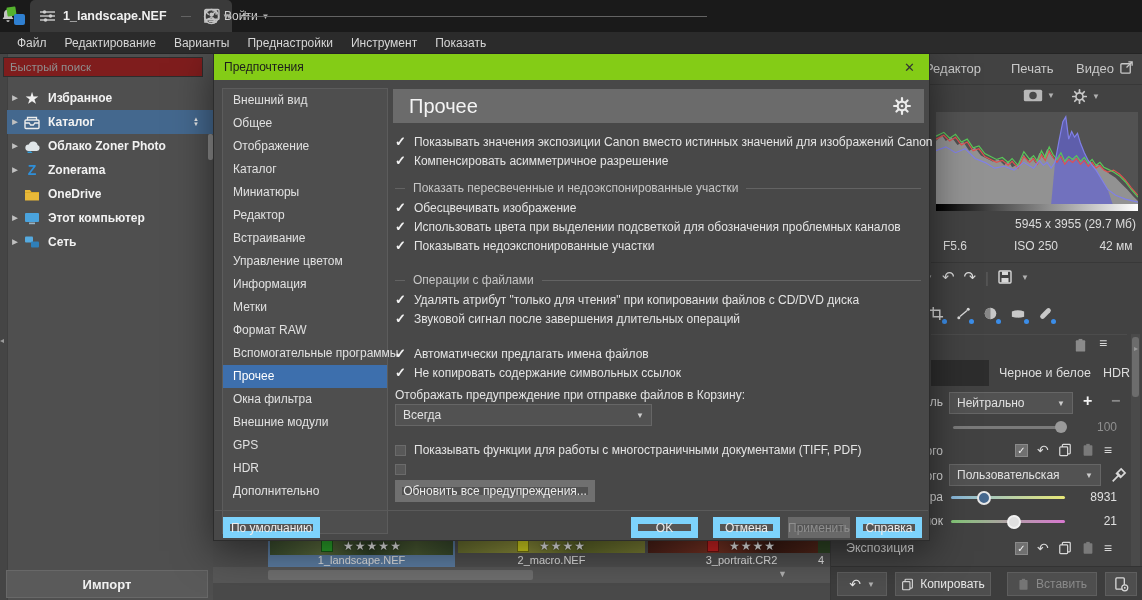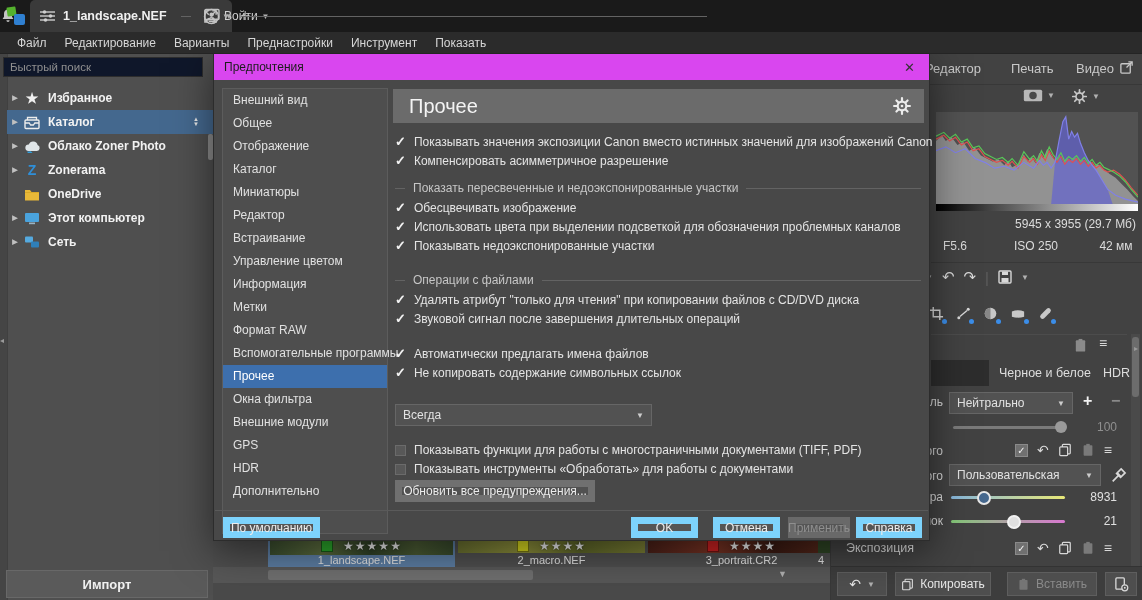--- a/index.html
+++ b/index.html
@@ -23,21 +23,21 @@
 
   
   #menubar{left:0;top:32px;width:1142px;height:22px;background:#2b2b2b;display:flex;align-items:center;
            padding-left:8px;box-sizing:border-box;z-index:19;border-bottom:1px solid #242424;}
   .menu-item{color:#d6d6d6;font-size:12px;padding:0 9px;}
 
   
   #sidebar{left:0;top:54px;width:213px;height:546px;background:#4f4f4f;z-index:4;}
   #edgestrip{left:0;top:0;width:7px;height:546px;background:#454545;border-right:1px solid #404040;}
   #edgestrip span{position:absolute;top:282px;left:0;color:#9a9a9a;font-size:8px;}
-  #qsearch{left:3px;top:3px;width:200px;height:20px;background:#0f172a;border:1px solid #2d2d2d;
+  #qsearch{left:3px;top:3px;width:200px;height:20px;background:#7f1d1d;border:1px solid #2d2d2d;
            color:#c0c0c0;font-size:11.5px;padding:4px 6px;box-sizing:border-box;font-family:"Liberation Sans",sans-serif;}
   #qsearch::placeholder{color:#8f8f8f;}
   #tree{left:7px;top:32px;width:206px;}
   .tree-row{height:24px;display:flex;align-items:center;color:#f2f2f2;font-size:12px;font-weight:700;position:relative;}
   .tree-row .tw{width:16px;text-align:center;color:#c0c0c0;font-size:7px;}
   .tree-row .ticon{width:18px;margin-right:7px;display:flex;justify-content:center;}
   .tree-row.sel{background:#44688e;}
   .updown{position:absolute;right:14px;display:flex;flex-direction:column;line-height:5px;font-size:6px;color:#e8e8e8;}
   #treescroll{position:absolute;right:0;top:24px;width:5px;height:26px;background:#8a8a8a;border-radius:2px;}
   #import-btn{left:6px;top:516px;width:200px;height:26px;background:#5a5a5a;border:1px solid #686868;
@@ -98,21 +98,21 @@
        display:flex;align-items:center;justify-content:center;box-sizing:border-box;}
   .dim{color:#8f8f8f;}
   #bbar{left:0;top:512px;width:312px;height:34px;background:#3d3d3d;border-top:1px solid #333;}
   .bbtn{position:absolute;top:5px;height:24px;background:#4e4e4e;border:1px solid #5e5e5e;color:#e6e6e6;
         font-size:12px;display:flex;align-items:center;justify-content:center;gap:6px;box-sizing:border-box;}
   .bbtn.disabled{color:#8a8a8a;}
 
   
   #dialog{left:213px;top:53px;width:717px;height:488px;background:#484848;z-index:10;
           border:1px solid #2c2c2c;box-sizing:border-box;box-shadow:0 10px 36px rgba(0,0,0,.5);}
-  #dtitle{position:absolute;left:0;top:0;width:100%;height:26px;background:#d946ef;
+  #dtitle{position:absolute;left:0;top:0;width:100%;height:26px;background:#84cc16;
           display:flex;align-items:center;box-sizing:border-box;padding:0 10px;}
   #dtitle .tt{color:#1c1c1c;font-size:12px;}
   #dclose{margin-left:auto;color:#333;font-size:13px;padding:0 4px;}
   #dnav{position:absolute;left:8px;top:34px;width:166px;height:446px;background:#4e4e4e;border:1px solid #5c5c5c;box-sizing:border-box;}
   .nav-item{height:23px;line-height:23px;padding-left:10px;color:#e0e0e0;font-size:12px;white-space:nowrap;}
   .nav-item.sel{background:#3d6fad;color:#fff;}
   #dheader{position:absolute;left:179px;top:35px;width:531px;height:34px;background:#6b6b6b;
            display:flex;align-items:center;}
   #dheader .ht{color:#f4f4f4;font-size:20px;padding-left:16px;}
   #dheader .gear{margin-left:auto;margin-right:12px;}
@@ -641,32 +641,32 @@
 
     <div class="chk" style="top:292px;">
       <span class="tick">✓</span>
         <span class="clabel">Автоматически предлагать имена файлов</span>
     </div>
     <div class="chk" style="top:311px;">
       <span class="tick">✓</span>
         <span class="clabel">Не копировать содержание символьных ссылок</span>
     </div>
 
+    <div class="flabel" style="top:334px;">Отображать предупреждение при отправке файлов в Корзину:</div>
     <div class="drop abs" id="recycle-drop">
       <span>Всегда</span>
         <span class="dc">▼</span>
     </div>
 
     <div class="chk" style="top:388px;">
       <span class="ubox"></span>
         <span class="clabel">Показывать функции для работы с многостраничными документами (TIFF, PDF)</span>
     </div>
     <div class="chk" style="top:407px;">
       <span class="ubox"></span>
-        <span class="clabel">Показывать инструменты «Обработать» для работы с документами</span>
     </div>
 
     <div class="btn" style="left:181px;top:426px;width:200px;height:22px;background:#515151;border-color:#707070;">Обновить все предупреждения...</div>
 
     <div id="dsep"></div>
     <div class="btn" style="left:9px;top:463px;width:97px;height:21px;">По умолчанию</div>
     <div class="btn" style="left:417px;top:463px;width:67px;height:21px;">OK</div>
     <div class="btn" style="left:499px;top:463px;width:67px;height:21px;">Отмена</div>
     <div class="btn disabled" style="left:574px;top:463px;width:62px;height:21px;">Применить</div>
     <div class="btn" style="left:642px;top:463px;width:66px;height:21px;">Справка</div>

